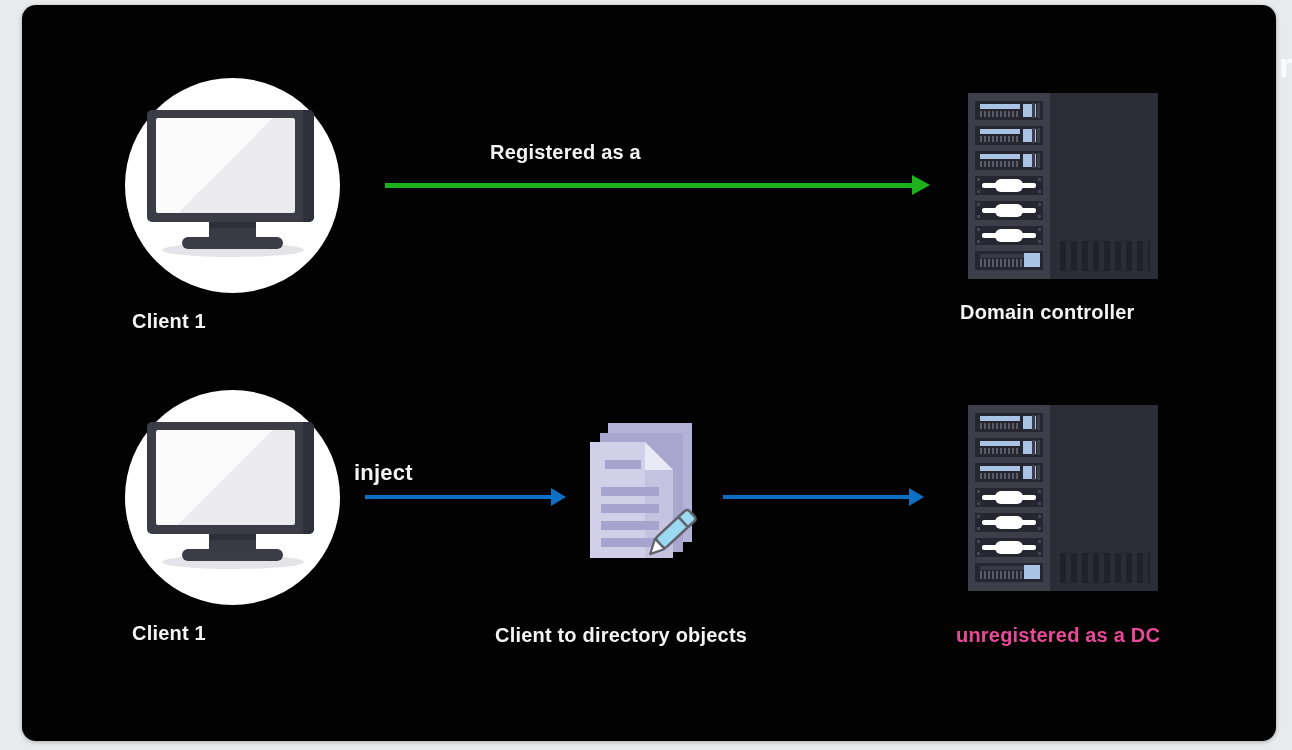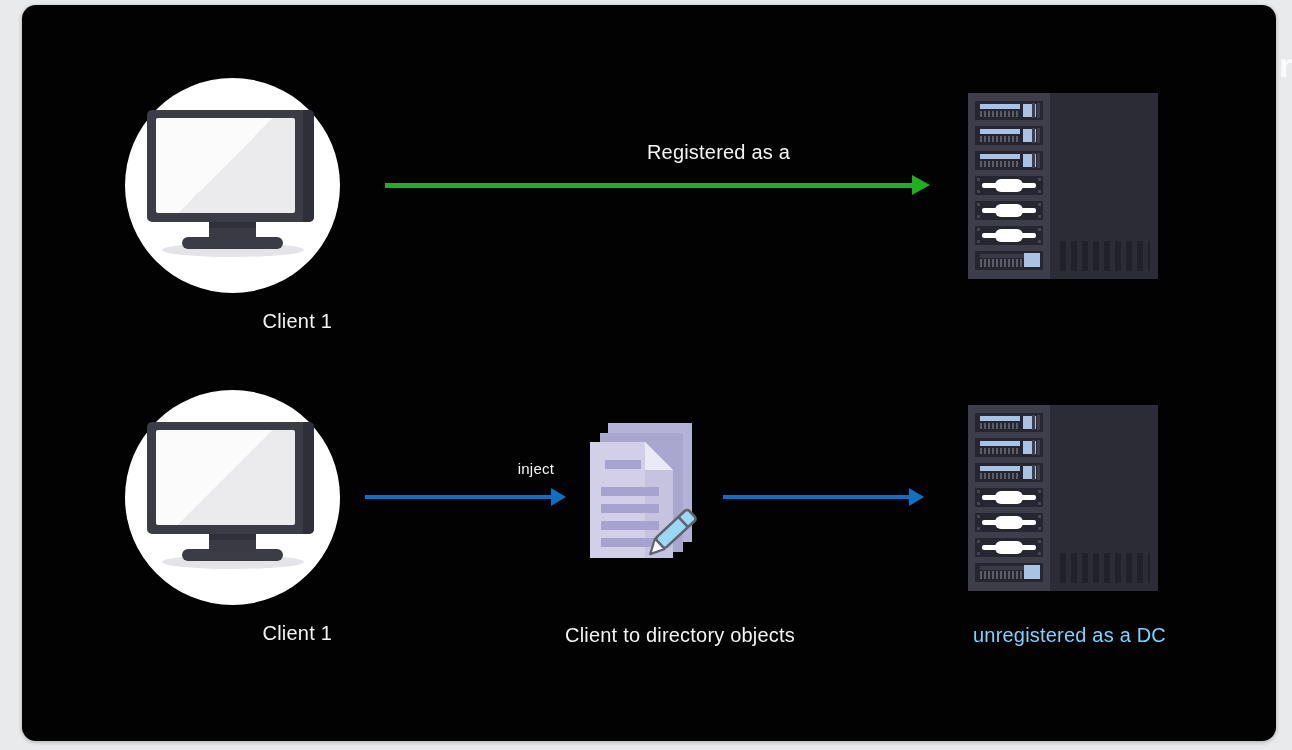--- a/index.html
+++ b/index.html
@@ -3,23 +3,23 @@
 <meta charset="utf-8">
 <style>
   html,body{margin:0;padding:0;}
   body{width:1292px;height:750px;background:#e9eaeb;font-family:"Liberation Sans",sans-serif;}
   .stage{position:relative;width:1292px;height:750px;overflow:hidden;background:#e9eaeb;}
   .panel{position:absolute;left:22px;top:5px;width:1254px;height:736px;background:#020202;
          border-radius:14px;box-shadow:0 1px 4px rgba(0,0,0,0.28);}
   .edge-artifact{position:absolute;left:1279px;top:46px;font-size:34px;font-weight:600;color:#fbfbfc;}
 
   
-  .flow-label{position:absolute;color:#f4f4f5;font-size:20px;font-weight:400;
-              text-align:right;letter-spacing:.2px;line-height:1.1;}
-  .small{font-size:15px;}
+  .flow-label{position:absolute;color:#f4f4f5;font-size:20px;font-weight:700;
+              text-align:left;letter-spacing:.2px;line-height:1.1;}
+  .small{font-size:22px;}
 
   
   .client-circle{position:absolute;width:215px;height:215px;background:#ffffff;border-radius:50%;}
   .client-circle *{position:absolute;}
   .mon-shadow{left:37px;top:165px;width:142px;height:14px;background:#e4e4e8;border-radius:50%;}
   .mon-base{left:57px;top:159px;width:101px;height:12px;background:#3c3c46;border-radius:6px;}
   .mon-neck{left:84px;top:138px;width:47px;height:24px;background:#30303a;}
   .mon-neck::after{content:"";position:absolute;left:0;top:12px;width:100%;height:12px;background:#3a3a44;}
   .mon-frame{left:22px;top:32px;width:167px;height:112px;background:#3c3c46;border-radius:5px;}
   .mon-side{right:0;top:0;width:11px;height:112px;background:#2f2f39;border-radius:0 5px 5px 0;}
@@ -139,20 +139,21 @@
         <div class="srow">
             <span class="rc-topbar"></span>
             <span class="rc-ribs"></span>
             <span class="rc-square"></span>
           </div>
       </div>
       <div class="server-back">
         <div class="server-slats"></div>
       </div>
     </div>
+    <div class="flow-label" style="left: 938px; top: 296px; width: 210px; color: rgb(244, 244, 245);">Domain controller</div>
 
     <div class="client-circle" style="left:103px;top:385px;">
       <div style="left:0;top:0;width:215px;height:215px;">
         <div class="mon-shadow"></div>
         <div class="mon-base"></div>
         <div class="mon-neck"></div>
         <div class="mon-frame">
           <div class="mon-side"></div>
           <div class="mon-screen"></div>
         </div>
@@ -240,16 +241,16 @@
         <div class="srow">
             <span class="rc-topbar"></span>
             <span class="rc-ribs"></span>
             <span class="rc-square"></span>
           </div>
       </div>
       <div class="server-back">
         <div class="server-slats"></div>
       </div>
     </div>
-    <div class="flow-label" style="left: 934px; top: 619px; width: 210px; color: #7dd3fc;">unregistered as a DC</div>
+    <div class="flow-label" style="left: 934px; top: 619px; width: 210px; color: #ec4899;">unregistered as a DC</div>
 
   </div>
 </div>
 
 </body></html>

